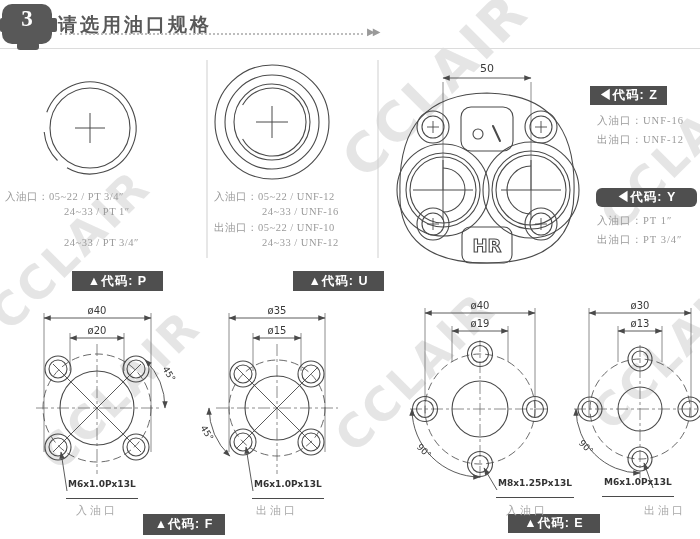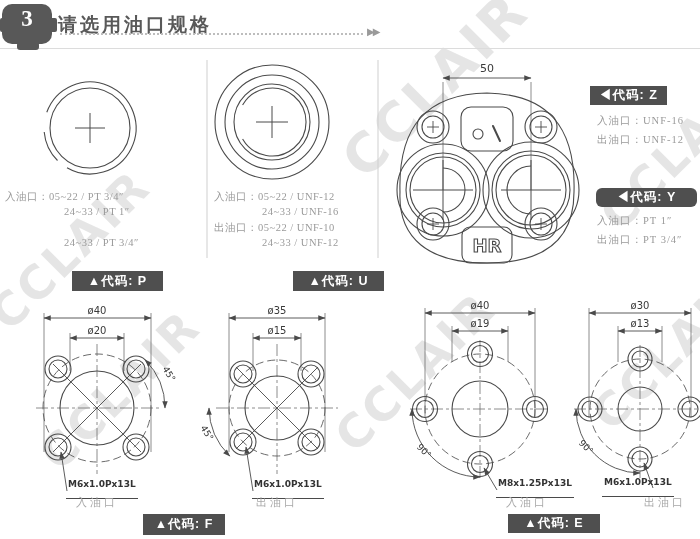--- a/index.html
+++ b/index.html
@@ -27,21 +27,21 @@
   
   .spec-line{position:absolute;font-family:"Liberation Serif",serif;font-size:10.5px;color:#9a9a9a;
              letter-spacing:.5px;white-space:nowrap;z-index:2;}
   .side-spec{position:absolute;font-family:"Liberation Serif",serif;font-size:10.5px;color:#9a9a9a;
              letter-spacing:1px;white-space:nowrap;z-index:2;}
   .badge{position:absolute;background:#4f4f4f;color:#ffffff;font-weight:bold;font-size:12.5px;
          text-align:center;letter-spacing:1px;z-index:2;white-space:nowrap;}
   .thread{position:absolute;font-family:"DejaVu Sans",sans-serif;font-size:9px;font-weight:bold;
           color:#333;border-bottom:1px solid #4a4a4a;padding:0 2px 9px 2px;white-space:nowrap;z-index:2;}
   .port-label{position:absolute;font-family:"Liberation Serif",serif;font-size:11px;color:#a8a8a8;
-              letter-spacing:3px;white-space:nowrap;z-index:2;}
+              letter-spacing:3px;white-space:nowrap;z-index:2;margin-top:8px;}
   .angle{position:absolute;font-family:"DejaVu Sans",sans-serif;font-size:9px;color:#333;
          white-space:nowrap;z-index:2;}
 </style>
 </head>
 <body>
 
 <div class="page">
 
   <div class="wm" style="left:435px;top:85px;font-size:54px;">CCLAIR</div>
   <div class="wm" style="left:70px;top:250px;font-size:46px;">CCLAIR</div>

